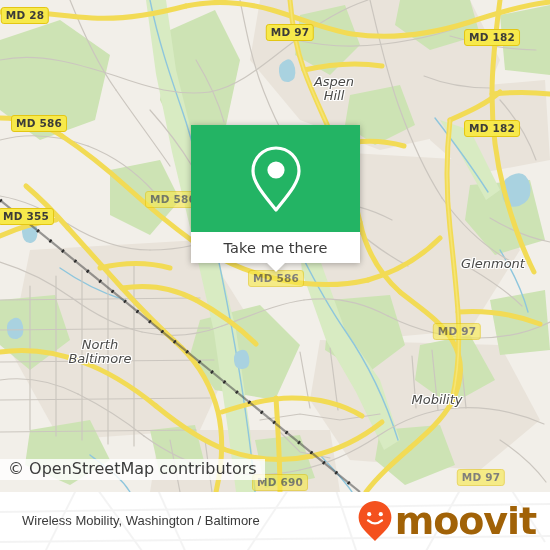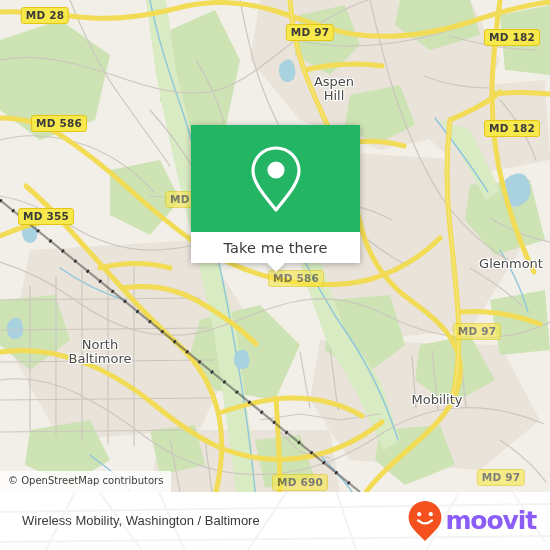--- a/index.html
+++ b/index.html
@@ -53,52 +53,52 @@
        1px  0   0 rgba(255,255,255,.95),
       -1px  0   0 rgba(255,255,255,.95),
        0    1px 0 rgba(255,255,255,.95),
        0   -1px 0 rgba(255,255,255,.95),
        1px  1px 0 rgba(255,255,255,.95),
       -1px  1px 0 rgba(255,255,255,.95),
        1px -1px 0 rgba(255,255,255,.95),
       -1px -1px 0 rgba(255,255,255,.95);
     transform: translateX(-50%);
     pointer-events: none;
+    font-style: italic;
   }
 
   
   .shield {
     position: absolute;
     background: #f7e94b;
     border: 1.6px solid #e3c614;
     border-radius: 3px;
     color: #3b3b39;
     font-family: "DejaVu Sans", sans-serif;
     font-size: 10.5px;
     font-weight: 700;
     letter-spacing: .2px;
     padding: 1px 4px 2px 4px;
     line-height: 12px;
     white-space: nowrap;
     transform: translateX(-50%);
     pointer-events: none;
-    margin-left: 20px;
   }
   .shield.dim { opacity: .62; }
 
   
   #attribution {
     position: absolute;
     left: 0;
-    bottom: 0;
+    bottom: 12px;
     padding: 3px 8px 4px 8px;
     background: rgba(255,255,255,0.82);
     color: #3c3c3c;
     font-family: "DejaVu Sans", sans-serif;
-    font-size: 10px;
+    font-size: 16px;
     line-height: 14px;
     white-space: nowrap;
   }
 
   
   #callout {
     position: absolute;
     left: 191px;
     top: 125px;
     width: 169px;
@@ -171,23 +171,23 @@
   #brand {
     position: absolute;
     right: 14px;
     top: 50%;
     transform: translateY(-50%);
     display: flex;
     align-items: center;
     gap: 2px;
   }
   #brand-name {
-    color: #8b5cf6;
+    color: #a16207;
     font-family: "DejaVu Sans", sans-serif;
-    font-size: 25px;
+    font-size: 38px;
     font-weight: 700;
     letter-spacing: -1.1px;
     line-height: 30px;
   }
 </style>
 </head>
 <body>
 
 <div id="app">
 
@@ -361,21 +361,21 @@
       </g>
 
       <g stroke="#4a4a4a" fill="none" stroke-width="2.2" stroke-linecap="butt">
         <path d="M0 200 L360 492" stroke-dasharray="0" opacity=".55"></path>
         <path d="M0 200 L360 492" stroke="#2d2d2d" stroke-width="3.4" stroke-dasharray="2 14"></path>
       </g>
     </svg>
 
     <div class="place-label" style="left:334px; top:75px;">Aspen
 Hill</div>
-    <div class="place-label" style="left:487px; top:257px;padding-left:48px;">Glenmont</div>
+    <div class="place-label" style="left:469px; top:257px;padding-left:48px;">Glenmont</div>
     <div class="place-label" style="left:100px; top:338px;">North
 Baltimore</div>
     <div class="place-label" style="left:437px; top:393px;">Mobility</div>
 
     <div class="shield" style="left:25px;  top:7px;">MD 28</div>
     <div class="shield" style="left:290px; top:24px;">MD 97</div>
     <div class="shield" style="left:492px; top:29px;">MD 182</div>
     <div class="shield" style="left:39px;  top:115px;">MD 586</div>
     <div class="shield" style="left:492px; top:120px;">MD 182</div>
     <div class="shield dim" style="left:173px; top:191px;">MD 586</div>

